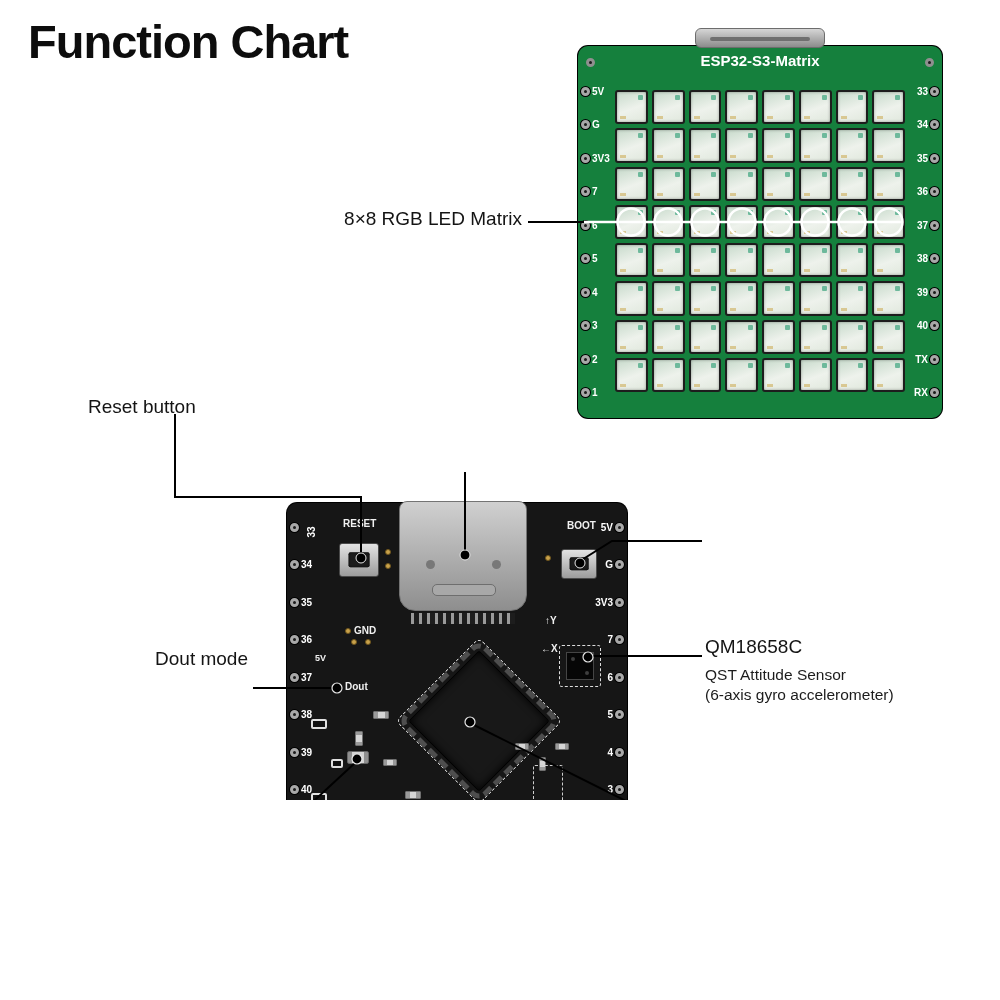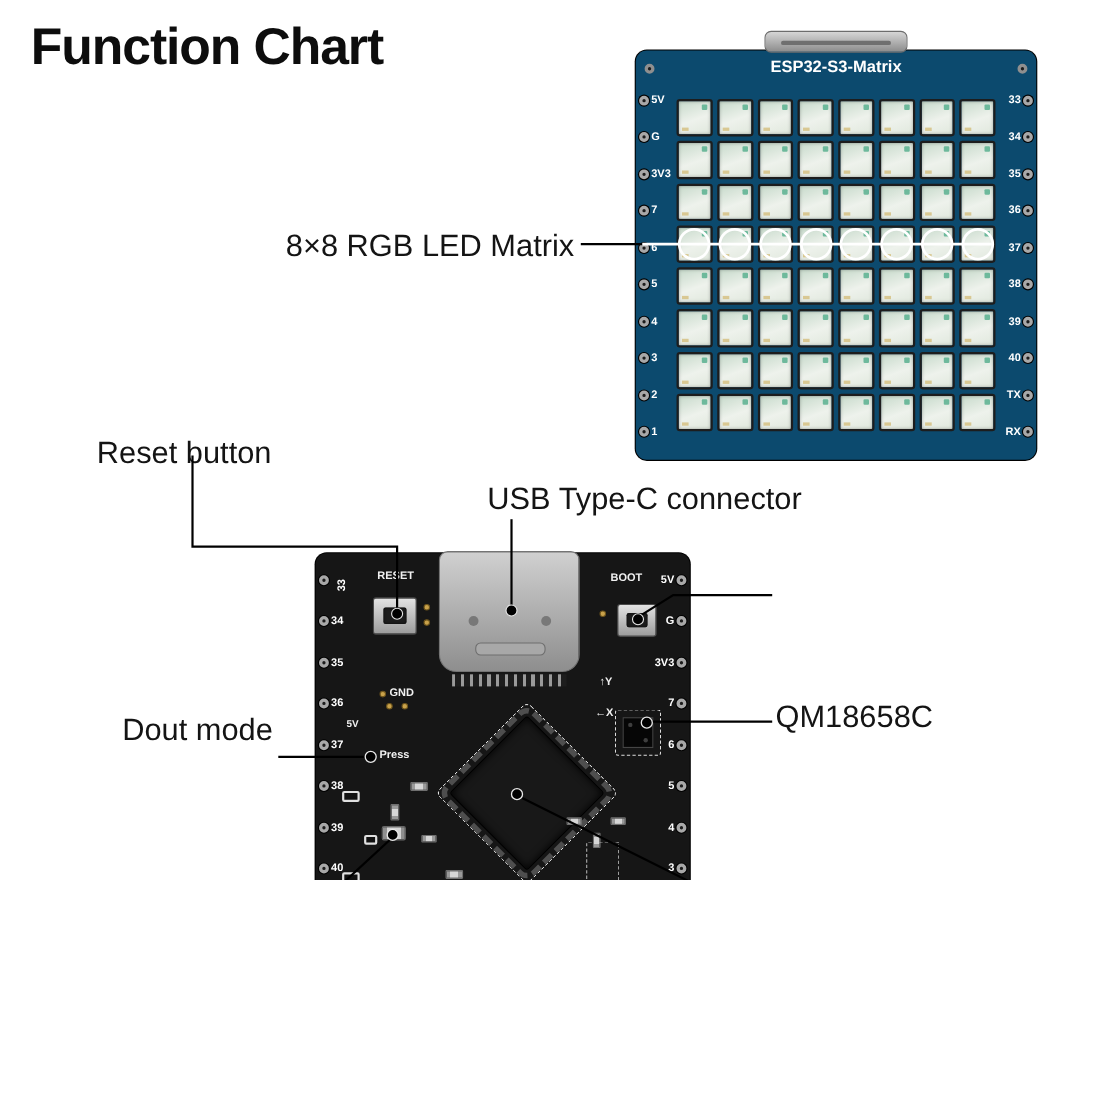--- a/index.html
+++ b/index.html
@@ -12,21 +12,21 @@
 
   
   .pins { position:absolute; display:flex; flex-direction:column; z-index:3; }
   .pin-row { display:flex; align-items:center; gap:2px; height:16px; }
   .hole { width:9px; height:9px; border-radius:50%; background:#1c1c1c; border:3px solid #a8a8a8;
           box-shadow:0 0 0 1px #000; flex:0 0 auto; }
   .pin-lbl { color:#fff; font-size:10px; font-weight:bold; width:20px; }
   .pins-right .pin-lbl { text-align:right; }
 
   
-  .tboard { position:absolute; left:578px; top:46px; width:364px; height:372px; background:#0c4a6e;
+  .tboard { position:absolute; left:578px; top:46px; width:364px; height:372px; background:#15803d;
             border-radius:10px; box-shadow:0 0 0 1px #000; z-index:10; }
   .tboard .pins { top:37px; gap:17.5px; }
   .tboard .pins-left { left:3px; }
   .tboard .pins-right { right:3px; }
   .tboard-name { position:absolute; top:6px; left:0; right:0; text-align:center; color:#fff;
                  font-weight:bold; font-size:15px; z-index:2; }
   .tboard-usb { position:absolute; left:50%; transform:translateX(-50%); top:-18px; width:130px; height:20px;
                 background:linear-gradient(180deg,#d6d6d6,#8c8c8c); border:1px solid #6d6d6d; border-radius:6px; }
   .tboard-usb::after { content:""; position:absolute; left:14px; right:14px; top:8px; height:4px;
                 background:#6f6f6f; border-radius:2px; }
@@ -45,21 +45,21 @@
   
   .bboard { position:absolute; left:287px; top:503px; width:340px; height:372px; background:#161616;
             border-radius:10px; box-shadow:0 0 0 1px #000; z-index:10; }
   .bboard .pins { top:16px; gap:21.5px; }
   .bboard .pins-left { left:3px; }
   .bboard .pins-right { right:3px; }
   .bboard .pins-left .pin-row:first-child .pin-lbl { transform:rotate(-90deg); }
 
   .silk { position:absolute; color:#f0f0f0; font-weight:bold; }
   .reset-lbl { left:56px; top:15px; font-size:10px; }
-  .boot-lbl  { left:268px; top:17px; font-size:10px; }
+  .boot-lbl  { left:280px; top:17px; font-size:10px; }
   .tact { position:absolute; background:linear-gradient(180deg,#e3e3e3,#9c9c9c);
           border:1px solid #4a4a4a; border-radius:3px; }
   .tact::after { content:""; position:absolute; left:50%; top:50%; transform:translate(-50%,-50%);
           width:55%; height:48%; background:#1c1c1c; border-radius:2px; box-shadow:inset 0 0 2px #000; }
   .reset-btn { left:52px; top:40px; width:40px; height:34px; }
   .boot-btn  { left:274px; top:46px; width:36px; height:30px; }
 
   .usb-conn { position:absolute; left:112px; top:-2px; width:128px; height:110px;
               background:linear-gradient(180deg,#d0d0d0,#8e8e8e); border:1px solid #747474;
               border-radius:8px 8px 16px 16px; z-index:2; }
@@ -98,21 +98,21 @@
   .padpair { position:absolute; border:2px solid #e0e0e0; background:#111; border-radius:2px; }
   .silk-box { position:absolute; border:1.5px dashed #cfcfcf; border-radius:2px; }
   .gdot { position:absolute; width:6px; height:6px; border-radius:50%; background:#c9a24b; border:1px solid #6e551c; }
   .red-comp { position:absolute; left:126px; top:340px; width:86px; height:28px; background:#cf1717;
           border:2px solid #ececec; border-radius:2px; }
   .red-comp span { position:absolute; left:14px; top:4px; color:#fff; font-weight:bold; font-size:15px;
           display:inline-block; transform:rotate(180deg); }
 
   
   .ann { position:absolute; z-index:20; color:#141414; }
-  .ann .t { font-size:28px; line-height:1.15; }
+  .ann .t { font-size:19px; line-height:1.15; }
   .ann .d { font-size:15.5px; margin-top:7px; line-height:1.3; color:#1c1c1c; }
   .ann-led   { right:478px; top:208px; text-align:right; }
   .ann-reset { left:88px;  top:396px; }
   .ann-usb   { left:443px; top:438px; }
   .ann-boot  { left:705px; top:522px; }
   .ann-imu   { left:705px; top:636px; }
   .ann-dout  { right:752px; top:648px; text-align:right; }
   .ann-mcu   { left:705px; top:798px; }
   .ann-ldo   { left:218px; top:918px; }
 
@@ -375,21 +375,21 @@
     <div class="usb-teeth"></div>
 
     <div class="silk boot-lbl">BOOT</div>
     <div class="tact boot-btn"></div>
 
     <div class="silk silk-gnd">
       <span class="sdot"></span>
       <span>GND</span>
     </div>
     <div class="silk silk-5v">5V</div>
-    <div class="silk silk-dout">Press</div>
+    <div class="silk silk-dout">Dout</div>
     <div class="silk axis-y">↑Y</div>
     <div class="silk axis-x">←X</div>
     <div class="silk ground-mark">⊗</div>
 
     <div class="chip-silk"></div>
     <div class="chip"></div>
 
     <div class="sensor-wrap">
       <div class="sensor"></div>
     </div>
@@ -427,27 +427,28 @@
   </div>
 
   <div class="ann ann-led">
     <div class="t">8×8 RGB LED Matrix</div>
   </div>
 
   <div class="ann ann-reset">
     <div class="t">Reset button</div>
   </div>
 
-  <div class="ann ann-usb">
-    <div class="t">USB Type-C connector</div>
-  </div>
 
 
   <div class="ann ann-imu">
     <div class="t">QM18658C</div>
+    <div class="d">
+      <div>QST Attitude Sensor</div>
+      <div>(6-axis gyro accelerometer)</div>
+    </div>
   </div>
 
   <div class="ann ann-dout">
     <div class="t">Dout mode</div>
   </div>
 
 
   <div class="ann ann-ldo">
   </div>
 

